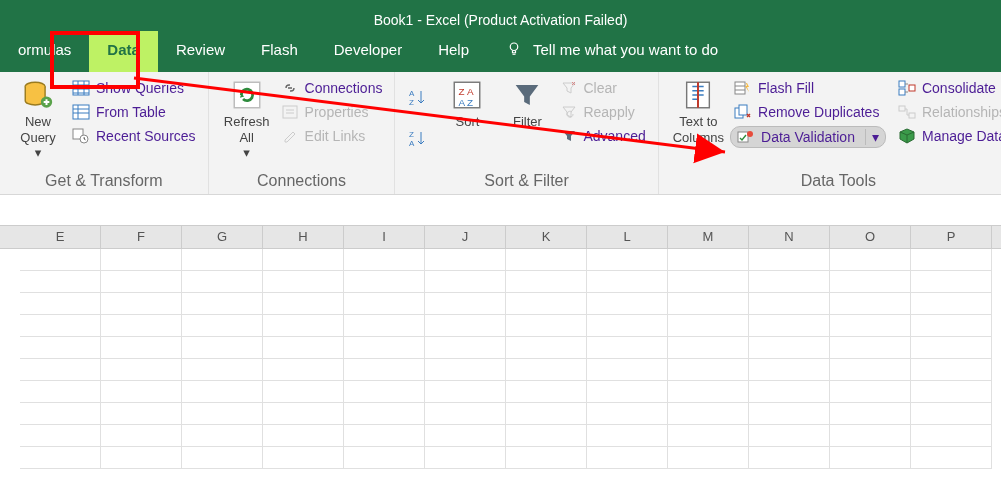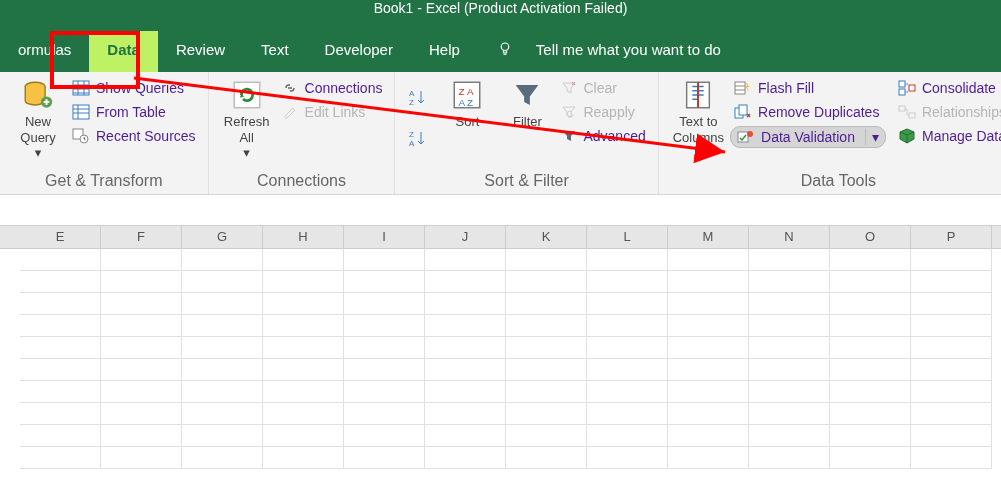--- a/index.html
+++ b/index.html
@@ -1,16 +1,16 @@
 <!DOCTYPE html>
 <html><head>
 <meta charset="utf-8">
 <style>
 html,body{margin:0;padding:0;font-family:"Segoe UI",Arial,sans-serif;font-size:14px;color:#444;background:#fff;overflow:hidden}
-.titlebar{background:#217346;height:28px;display:flex;align-items:flex-start;justify-content:center;color:#fff;font-size:14px}
+.titlebar{background:#217346;height:28px;display:flex;align-items:flex-end;justify-content:center;color:#fff;font-size:14px}
 .tabbar{background:#217346;height:44px;display:flex;align-items:flex-end;padding-left:0}
 .tab{color:#fff;padding:10px 18px 14px;font-size:15px;cursor:pointer}
 .tab.active{background:#bef264;color:#217346;font-weight:700}
 .tellme-wrap{display:flex;align-items:center;color:#fff;padding:10px 18px 14px;font-size:15px}
 .ribbon{background:#f3f3f3;border-bottom:1px solid #d7d7d7;height:122px;display:flex}
 .group{display:flex;flex-direction:column;border-right:1px solid #e1e1e1;padding:4px 8px 0 8px;height:100%;box-sizing:border-box}
 .group-body{flex:1;display:flex;align-items:flex-start}
 .group-label{text-align:center;font-size:16px;color:#666;padding:2px 0 4px}
 .bigbtn{display:flex;flex-direction:column;align-items:center;justify-content:flex-start;padding:2px 6px;min-width:48px;text-align:center;font-size:13px;line-height:1.2;color:#444;cursor:pointer}
 .bigbtn svg{margin-bottom:2px}
@@ -31,32 +31,32 @@
 <body>
 
 <div class="titlebar">
   <span>Book1  -  Excel (Product Activation Failed)</span>
 </div>
 
 <div class="tabbar">
   <div class="tab"><span>ormulas</span></div>
   <div class="tab active"><span>Data</span></div>
   <div class="tab"><span>Review</span></div>
-  <div class="tab"><span>Text</span></div>
+  <div class="tab"><span>Flash</span></div>
   <div class="tab"><span>Developer</span></div>
   <div class="tab"><span>Help</span></div>
   <div class="tellme-wrap">
     <span class="ic">
       <svg width="18" height="18" viewBox="0 0 24 24" fill="none" stroke="#fff" stroke-width="1.6">
           <circle cx="12" cy="9" r="5"></circle>
           <path d="M10 14v3h4v-3"></path>
           <path d="M10 19h4"></path>
         </svg>
     </span>
-    <span style="margin-left:22px">Tell me what you want to do</span>
+    <span style="margin-left:10px">Tell me what you want to do</span>
   </div>
 </div>
 
 <div class="ribbon">
 
   <div class="group">
     <div class="group-body">
       <div class="bigbtn">
         <span class="ic">
           <svg width="34" height="34" viewBox="0 0 24 24">
@@ -123,20 +123,29 @@
           <span class="ic">
               <svg width="18" height="16" viewBox="0 0 18 16">
                 <path d="M5 8a3 3 0 0 1 3-3h1M13 8a3 3 0 0 1-3 3h-1M7 8h4" stroke="#666" fill="none" stroke-width="1.4"></path>
               </svg>
             </span>
           <span>Connections</span>
         </div>
         <div class="smallbtn disabled">
           <span class="ic">
               <svg width="18" height="16" viewBox="0 0 18 16">
+                <rect x="2" y="2" width="14" height="12" fill="none" stroke="#ccc"></rect>
+                <path d="M5 6h8M5 9h8" stroke="#ccc"></path>
+              </svg>
+            </span>
+          <span>Properties</span>
+        </div>
+        <div class="smallbtn disabled">
+          <span class="ic">
+              <svg width="18" height="16" viewBox="0 0 18 16">
                 <path d="M4 12l8-8 2 2-8 8H4v-2z" fill="none" stroke="#ccc"></path>
               </svg>
             </span>
           <span>Edit Links</span>
         </div>
       </div>
     </div>
     <div class="group-label">Connections</div>
   </div>
 

